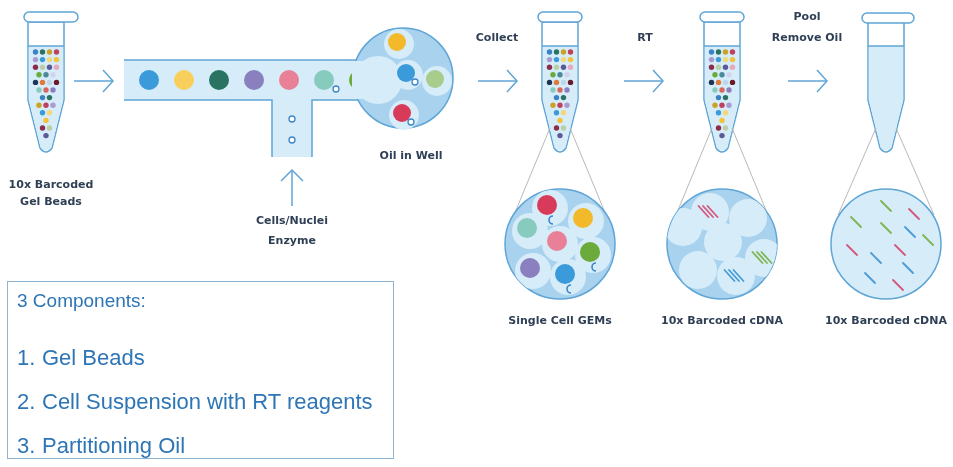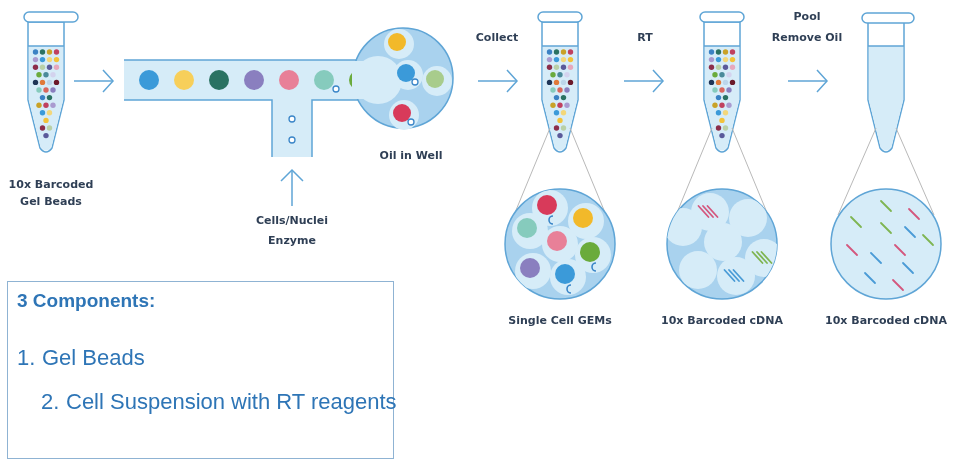--- a/index.html
+++ b/index.html
@@ -1,20 +1,20 @@
 <!DOCTYPE html>
 <html><head>
 <meta charset="utf-8">
 <style>
   html,body{margin:0;padding:0;background:#ffffff;}
   body{width:953px;height:467px;position:relative;overflow:hidden;font-family:"Liberation Sans",sans-serif;}
   #diagram{position:absolute;left:0;top:0;width:953px;height:467px;}
   .lbl{font-family:"DejaVu Sans",sans-serif;font-weight:bold;font-size:11px;fill:#2f3f55;text-anchor:middle;}
   #components-box{position:absolute;left:7px;top:281px;width:387px;height:178px;border:1.5px solid #8fb3d3;box-sizing:border-box;background:#fff;}
-  #components-title{position:absolute;left:9px;top:8px;font-family:"Liberation Sans",sans-serif;font-weight:bold;font-size:19px;color:#2e75b6;margin:0;}
+  #components-title{position:absolute;left:9px;top:8px;font-family:"Liberation Sans",sans-serif;font-weight:normal;font-size:19px;color:#2e75b6;margin:0;}
   .comp-item{position:absolute;left:9px;font-family:"Liberation Sans",sans-serif;font-size:22px;color:#2e75b6;white-space:nowrap;}
   .comp-item .num{display:inline-block;width:25px;}
 </style>
 </head>
 <body>
 
 <svg id="diagram" viewBox="0 0 953 467" xmlns="http://www.w3.org/2000/svg">
   <defs>
     <clipPath id="clip-gems">
         <circle cx="560" cy="244" r="55"></circle>
@@ -301,14 +301,15 @@
         <line x1="865" y1="273" x2="875" y2="283" stroke="#4a9bd6" stroke-width="1.8" stroke-linecap="round"></line>
         <line x1="893" y1="280" x2="903" y2="290" stroke="#d4577e" stroke-width="1.8" stroke-linecap="round"></line>
       </g>
   </g>
   <text class="lbl" x="886" y="324">10x Barcoded cDNA</text>
 </svg>
 
 <div id="components-box">
   <div id="components-title">3 Components:</div>
   <div class="comp-item" style="top:63px;"><span class="num">1.</span><span>Gel Beads</span></div>
-  <div class="comp-item" style="top:107px;margin-left:24px;"><span class="num">2.</span><span>Cell Suspension with RT reagents</span></div>
+  <div class="comp-item" style="top:107px;"><span class="num">2.</span><span>Cell Suspension with RT reagents</span></div>
+  <div class="comp-item" style="top:151px;"><span class="num">3.</span><span>Partitioning Oil</span></div>
 </div>
 
 </body></html>

